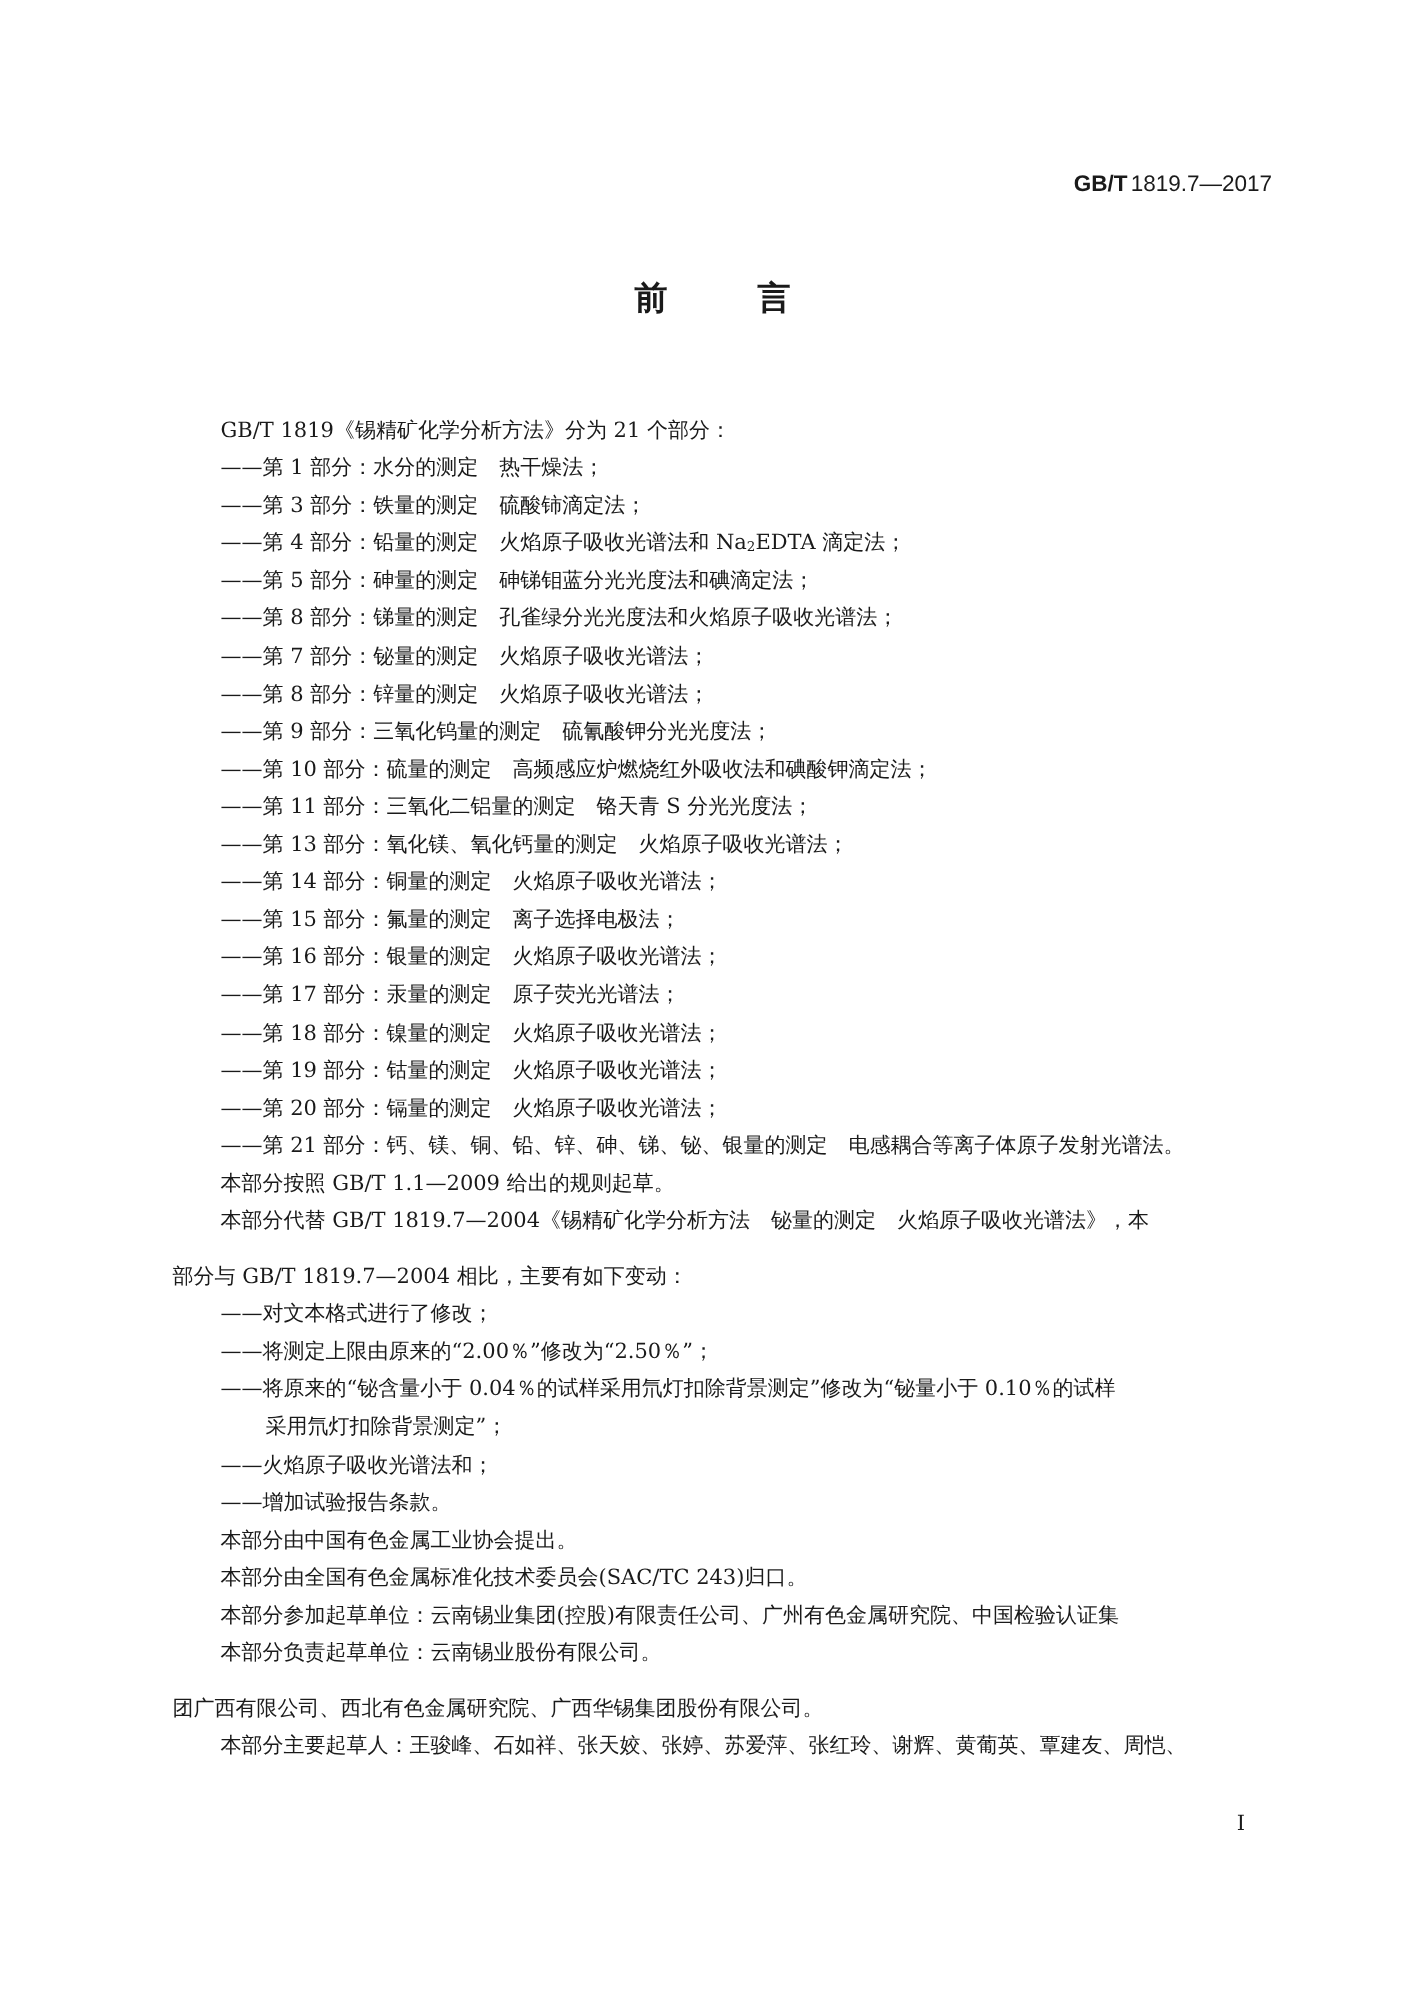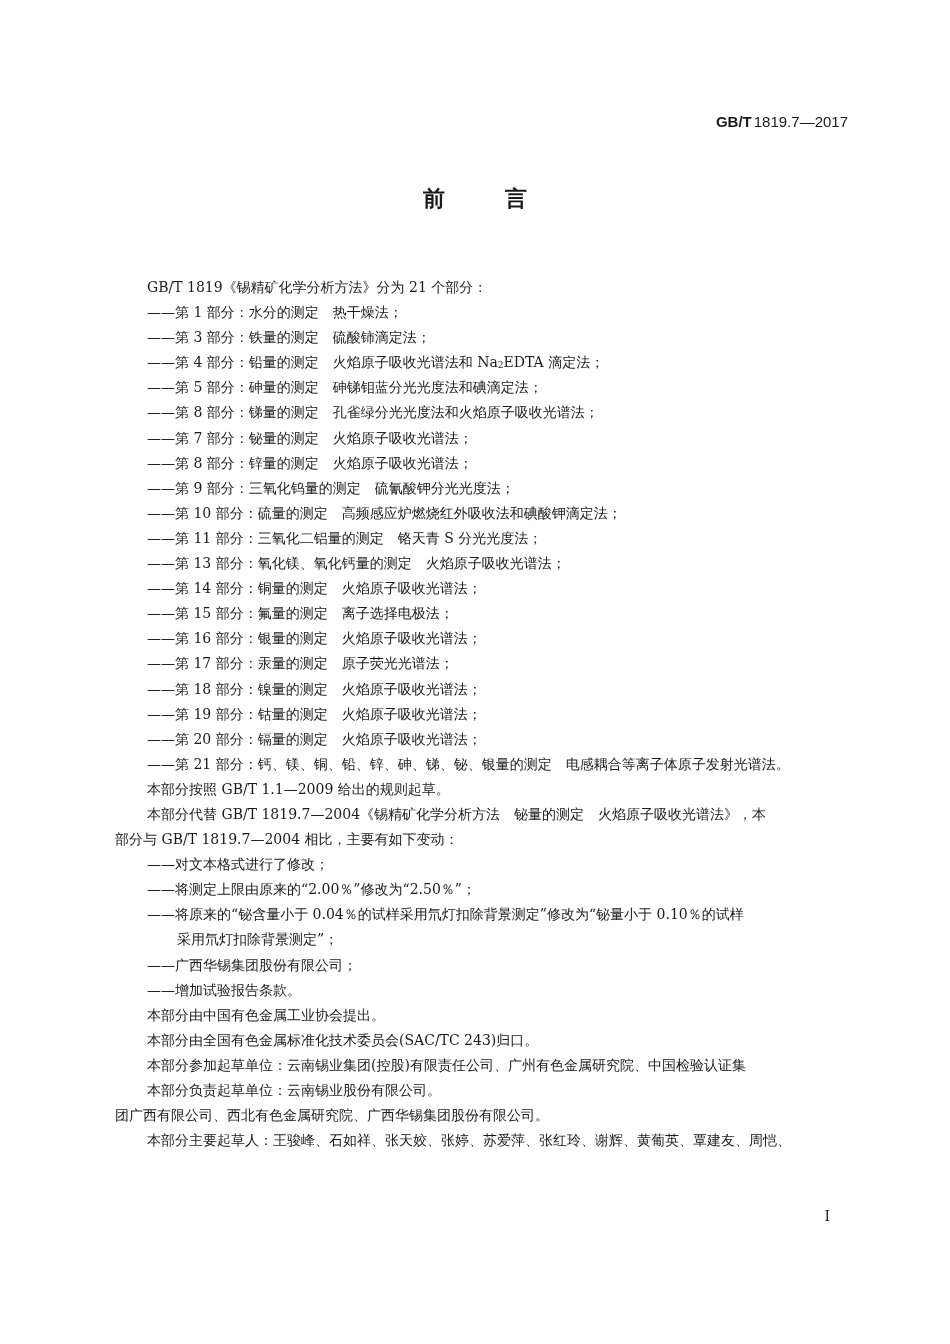--- a/index.html
+++ b/index.html
@@ -6,21 +6,21 @@
   body { width: 950px; height: 1344px; position: relative; overflow: hidden;
          font-family: "DejaVu Serif", "Liberation Serif", serif; color: #1a1a1a; }
   .header { position: absolute; top: 113px; right: 102px; font-size: 15px; white-space: nowrap; }
   .header .code-bold { font-weight: bold; font-family: Liberation Sans, sans-serif; text-align: right; }
   .header .code-num { font-family: "Liberation Sans", sans-serif; margin-left: 2px; }
   .title { position: absolute; top: 184px; left: 0; width: 950px; text-align: center;
            font-family: "DejaVu Sans", sans-serif; font-weight: bold; font-size: 22px; letter-spacing: 60px; text-indent: 60px; }
   .body { position: absolute; top: 275px; left: 115px; width: 740px; font-size: 14px; }
   .line { height: 25.1px; line-height: 25.1px; white-space: nowrap; }
   .indent { padding-left: 32px; }
-  .cont { padding-left: 0; }
+  .cont { padding-left: 0; margin-top: 12px; }
   .dash-cont { padding-left: 62px; }
   .gap { display: inline-block; width: 14px; }
   sub { font-size: 9px; vertical-align: -1px; }
   .pageno { position: absolute; top: 1208px; right: 120px; font-size: 14px; }
 </style>
 </head>
 <body>
 
 <div class="header">
   <span class="code-bold">GB/T</span><span class="code-num">1819.7—2017</span>
@@ -55,21 +55,21 @@
 
   <div class="line indent">本部分按照 GB/T 1.1—2009 给出的规则起草。</div>
   <div class="line indent"><span>本部分代替 GB/T 1819.7—2004《锡精矿化学分析方法</span><span class="gap"></span><span>铋量的测定</span><span class="gap"></span><span>火焰原子吸收光谱法》，本</span></div>
   <div class="line cont">部分与 GB/T 1819.7—2004 相比，主要有如下变动：</div>
 
   <div>
     <div class="line indent">——对文本格式进行了修改；</div>
     <div class="line indent">——将测定上限由原来的“2.00％”修改为“2.50％”；</div>
     <div class="line indent">——将原来的“铋含量小于 0.04％的试样采用氘灯扣除背景测定”修改为“铋量小于 0.10％的试样</div>
     <div class="line dash-cont">采用氘灯扣除背景测定”；</div>
-    <div class="line indent">——广西华锡集团股份有限公司；</div>
+    <div class="line indent">——火焰原子吸收光谱法和；</div>
     <div class="line indent">——增加试验报告条款。</div>
   </div>
 
   <div class="line indent">本部分由中国有色金属工业协会提出。</div>
   <div class="line indent">本部分由全国有色金属标准化技术委员会(SAC/TC 243)归口。</div>
   <div class="line indent">本部分参加起草单位：云南锡业集团(控股)有限责任公司、广州有色金属研究院、中国检验认证集</div>
   <div class="line indent">本部分负责起草单位：云南锡业股份有限公司。</div>
   <div class="line cont">团广西有限公司、西北有色金属研究院、广西华锡集团股份有限公司。</div>
   <div class="line indent">本部分主要起草人：王骏峰、石如祥、张天姣、张婷、苏爱萍、张红玲、谢辉、黄葡英、覃建友、周恺、</div>
 </div>

